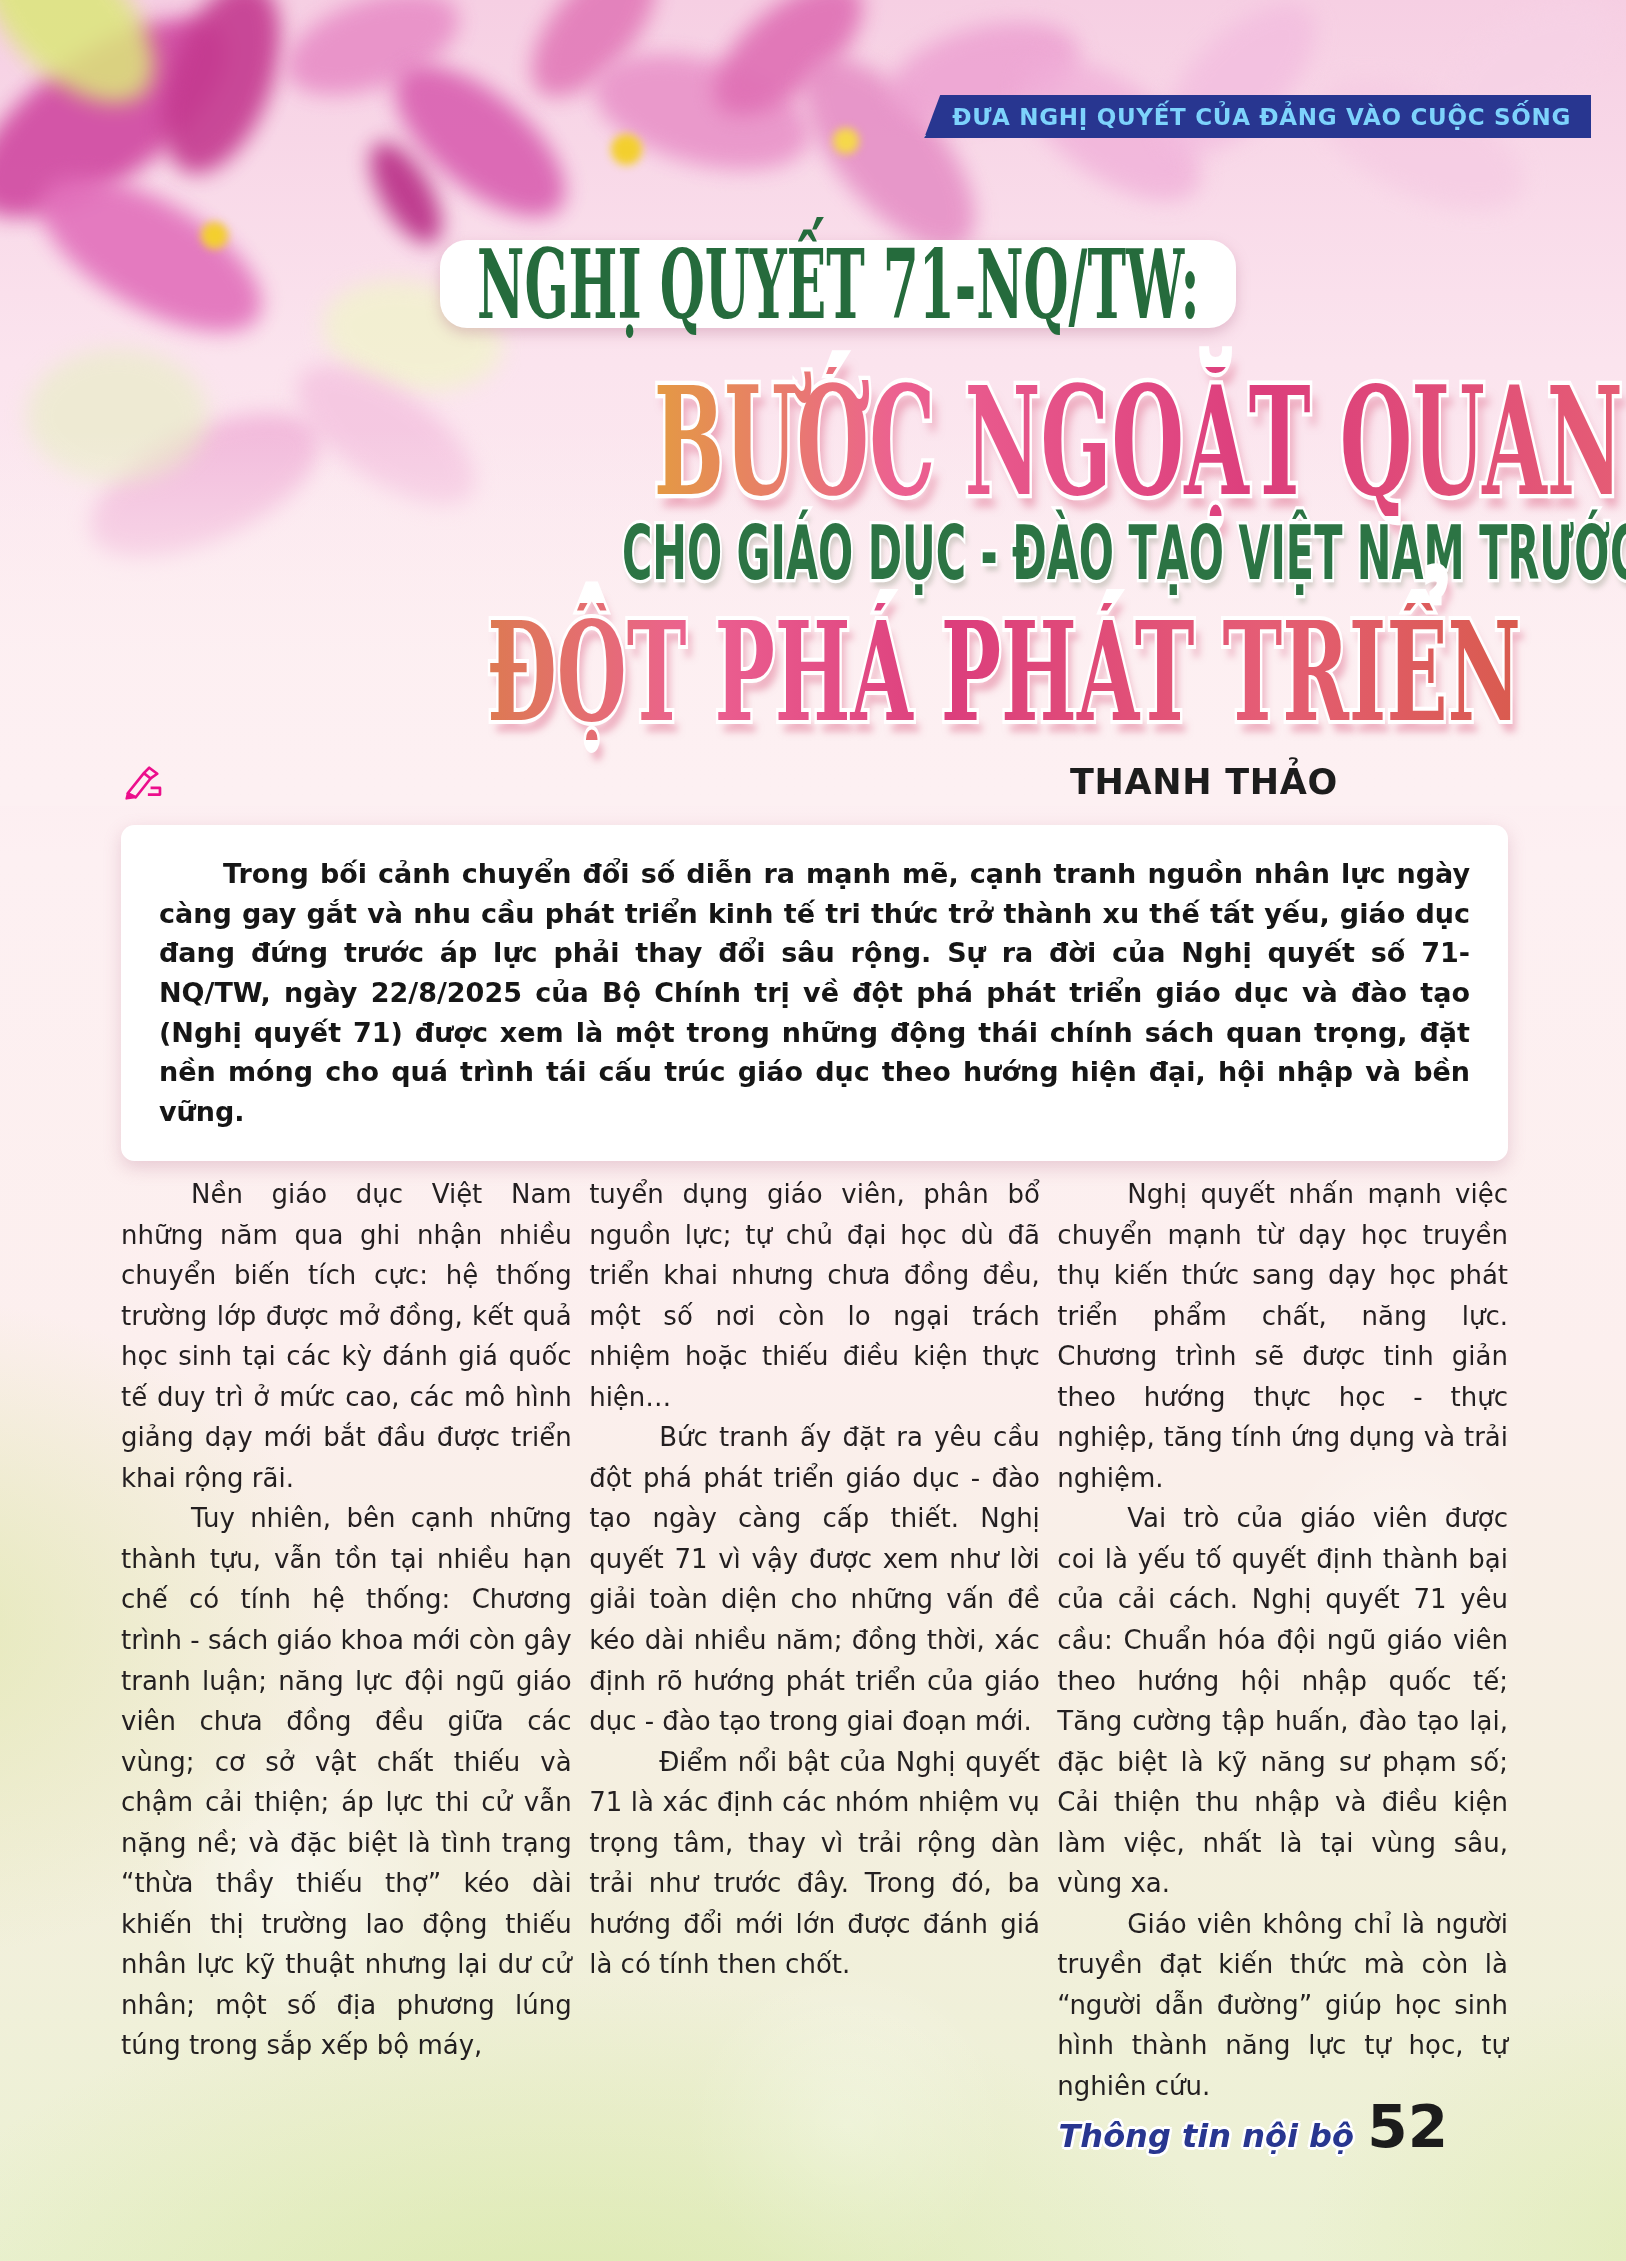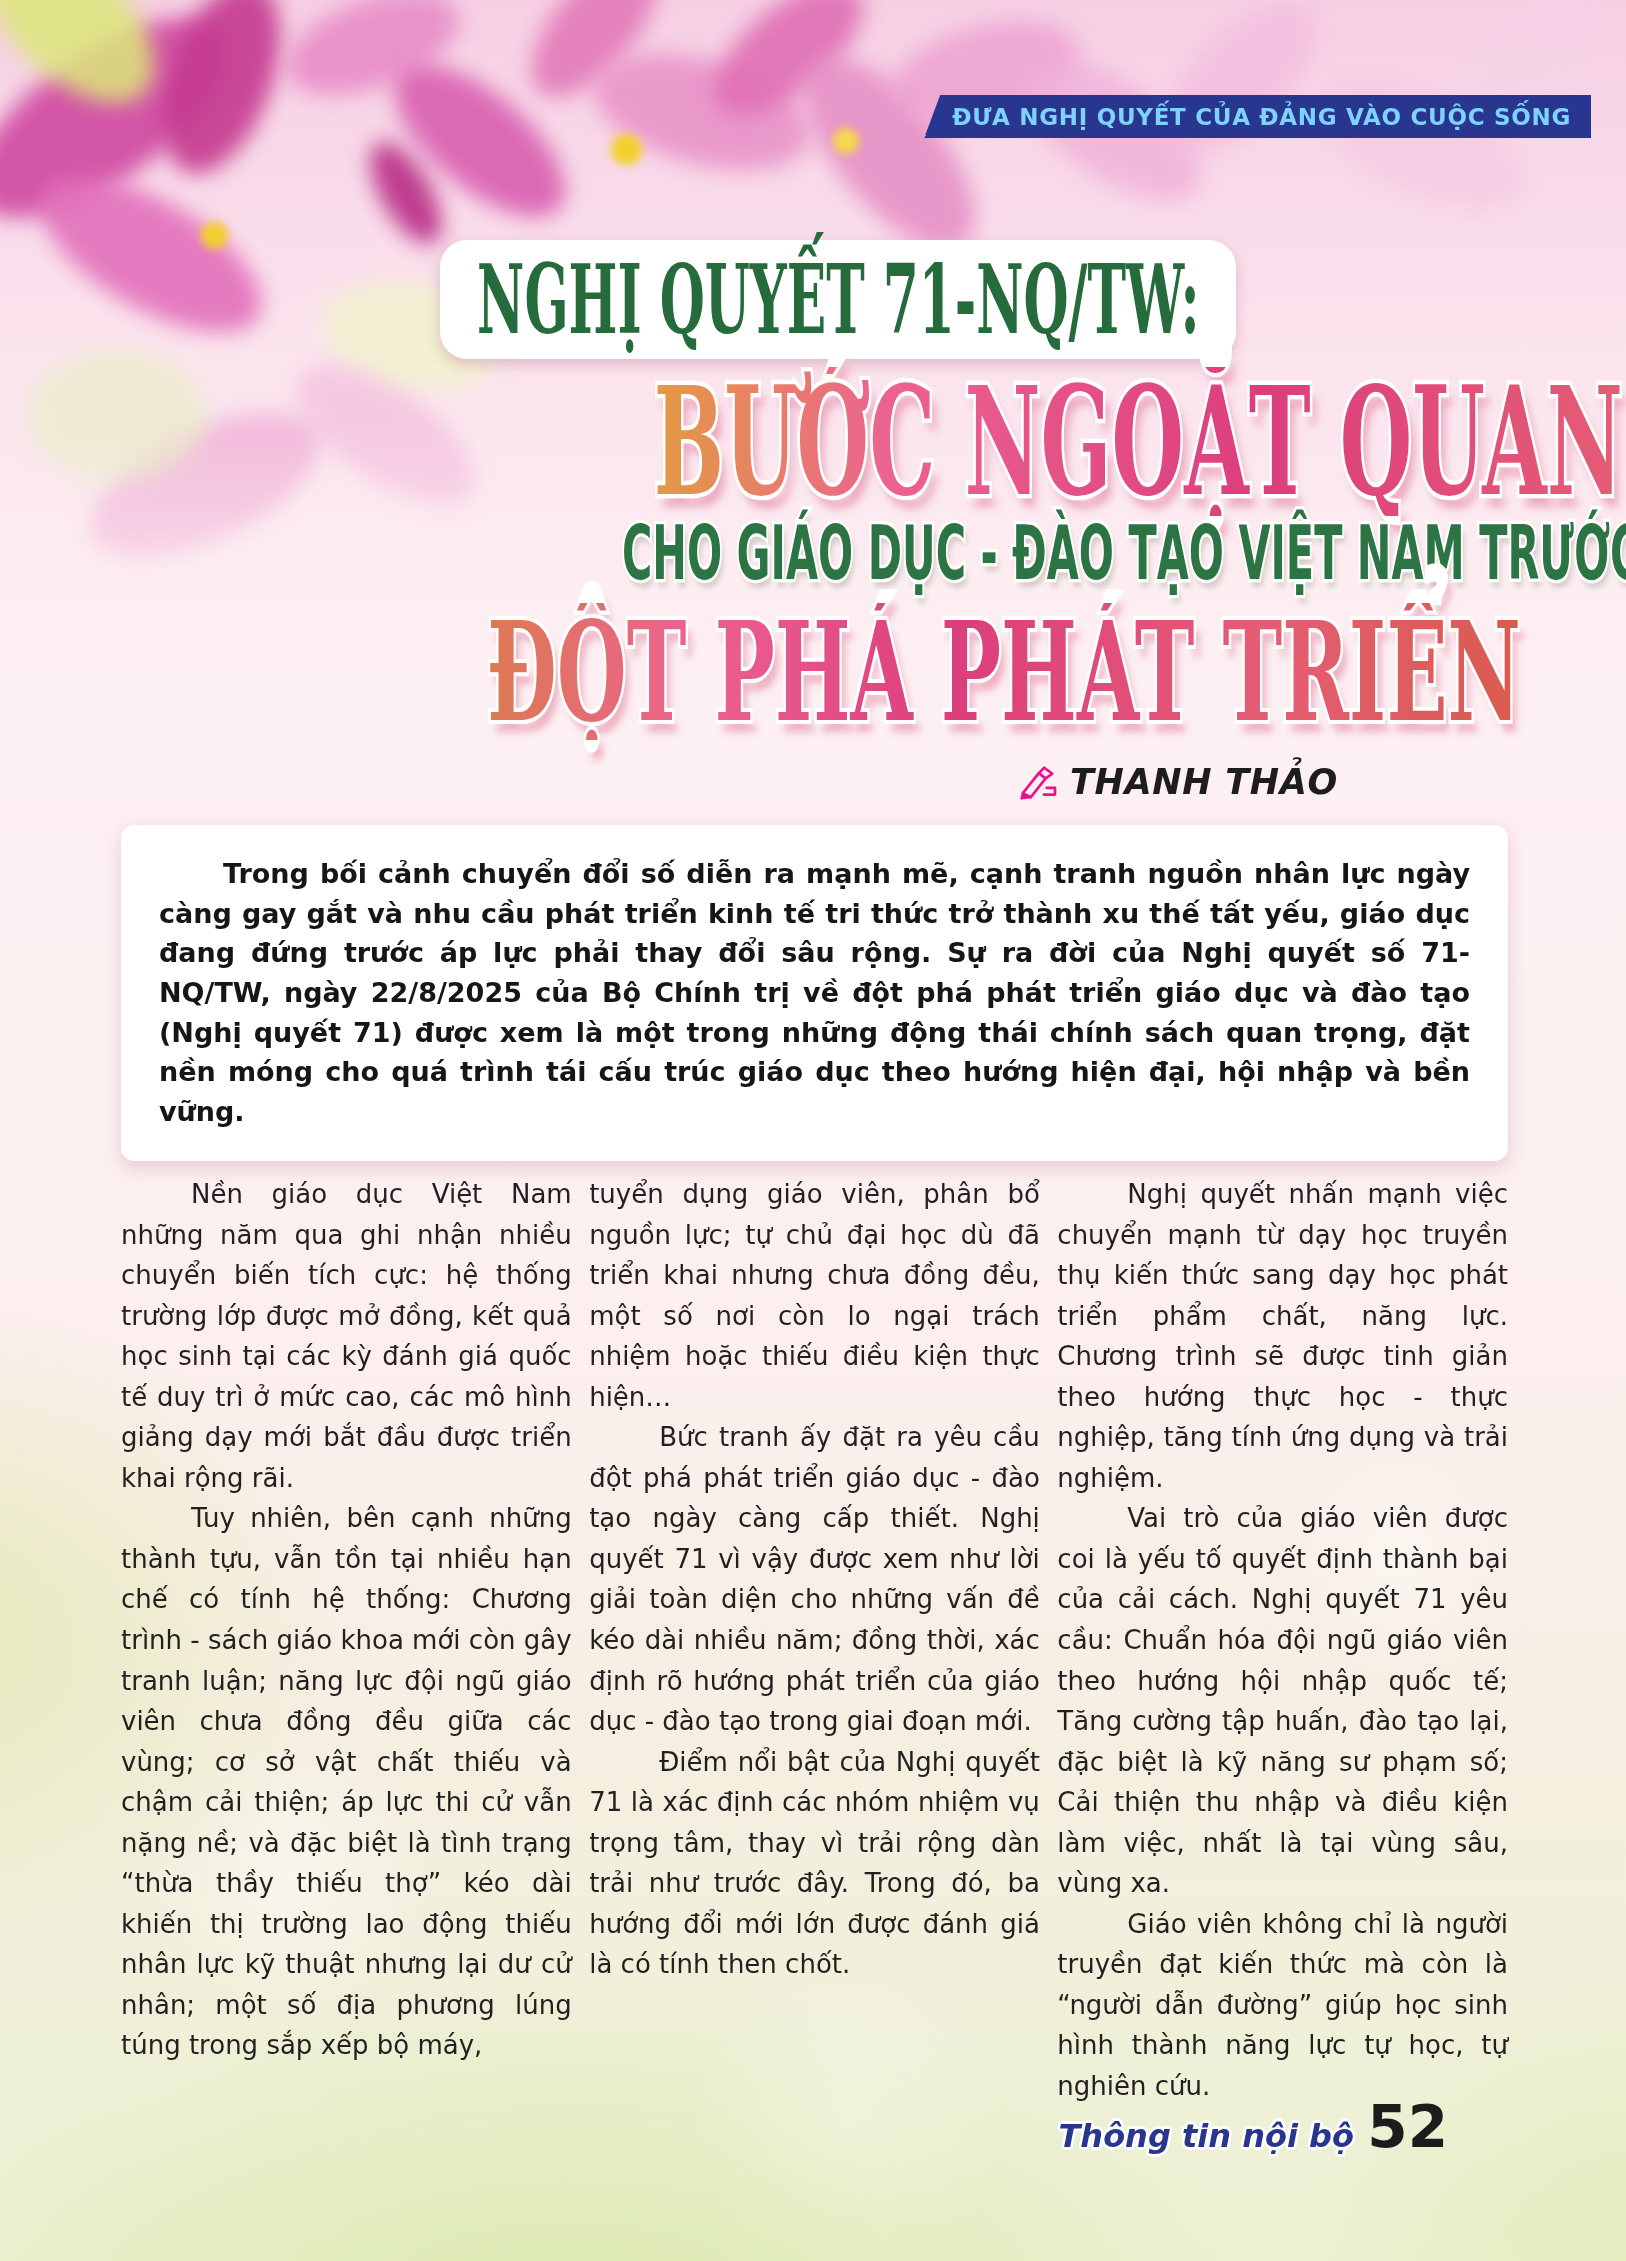--- a/index.html
+++ b/index.html
@@ -27,21 +27,21 @@
     clip-path:polygon(16px 0,100% 0,100% 100%,0 100%);}
   .banner-label{color:#7dd3fc;font-weight:bold;font-size:23px;letter-spacing:0.7px;white-space:nowrap;}
   .chev{position:absolute;left:-56px;top:-5.4px;}
   
   .hwrap{position:absolute;left:121px;width:1387px;text-align:center;z-index:3;}
   .outline{position:relative;display:block;width:max-content;margin:0 auto;
     white-space:nowrap;transform-origin:center top;}
   .outline::before{content:attr(data-text);position:absolute;left:0;top:0;z-index:0;
     color:#fff;}
   .outline .fill{position:relative;z-index:1;display:inline-block;}
-  .kicker-pill{position:absolute;left:440px;top:240px;width:796px;height:119px;z-index:3;
+  .kicker-pill{position:absolute;left:440px;top:240px;width:796px;height:88px;z-index:3;
     background:#fff;border-radius:27px;box-shadow:0 5.4px 13.4px rgba(180,110,140,.35);
     display:flex;align-items:center;justify-content:center;}
   .kicker-text{font-family:"DejaVu Serif","Liberation Serif",serif;font-weight:bold;
     font-size:95px;line-height:1;color:var(--green-dark);white-space:nowrap;
     transform-origin:center center;display:block;width:max-content;margin:0 auto;}
   #w1{top:367px;}
   .t1{font-family:"DejaVu Serif","Liberation Serif",serif;font-weight:bold;font-size:149px;line-height:1;}
   .t1::before{-webkit-text-stroke:8.7px #fff;text-shadow:10.7px 13.4px 10.7px rgba(226,120,150,.55);}
   .t1 .fill{background:linear-gradient(90deg,var(--orange) 0%,var(--pink-mid) 18%,var(--pink-deep) 45%,#e55d75 72%,var(--orange) 100%);
     -webkit-background-clip:text;background-clip:text;color:transparent;}
@@ -49,21 +49,21 @@
   .t2{font-family:"DejaVu Sans","Liberation Sans",sans-serif;font-weight:bold;font-size:75px;line-height:1;}
   .t2::before{-webkit-text-stroke:6.7px #fff;text-shadow:5.4px 8px 6.7px rgba(140,150,130,.35);}
   .t2 .fill{color:var(--green);}
   #w3{top:603px;}
   .t3{font-family:"DejaVu Serif","Liberation Serif",serif;font-weight:bold;font-size:137px;line-height:1;}
   .t3::before{-webkit-text-stroke:8px #fff;text-shadow:9.4px 12px 9.4px rgba(226,120,150,.5);}
   .t3 .fill{background:linear-gradient(90deg,#dd7a52 0%,var(--pink-mid) 20%,var(--pink-deep) 45%,#e55d75 75%,var(--red-orange) 100%);
     -webkit-background-clip:text;background-clip:text;color:transparent;}
   
   .author{position:absolute;top:762px;left:121px;width:1217px;display:flex;
-    justify-content:flex-end;align-items:center;gap:10.7px;z-index:3;font-style:italic;}
+    justify-content:space-between;align-items:center;gap:10.7px;z-index:3;}
   .author-name{font-weight:bold;font-size:35px;color:#1d1d1d;letter-spacing:0.7px;}
   
   .lead-box{position:absolute;left:121px;top:825px;width:1387px;z-index:3;
     background:#fff;border-radius:13.4px;box-shadow:0 6.7px 17.5px rgba(190,120,150,.30);
     padding:29px 38px;box-sizing:border-box;}
   .lead-text{font-weight:bold;font-size:27px;line-height:1.47;color:#161616;
     text-align:justify;text-indent:64px;margin:0;}
   
   .cols{position:absolute;left:121px;top:1174px;width:1387px;display:flex;gap:17.5px;z-index:2;}
   .col{flex:1;text-align:justify;font-size:26px;line-height:1.56;color:var(--text-dark);}

